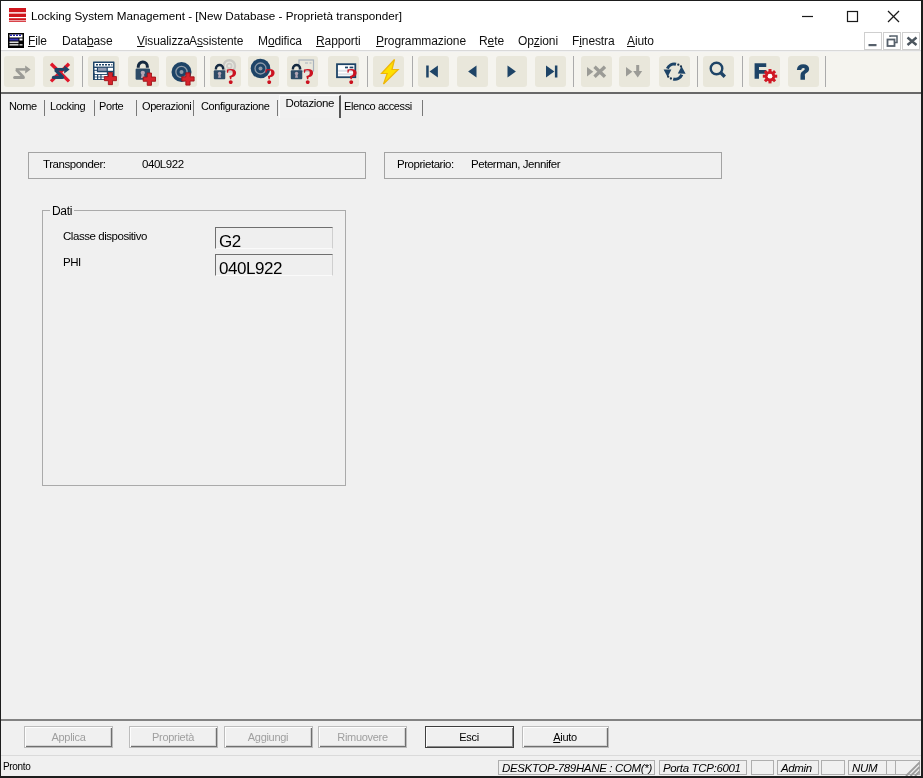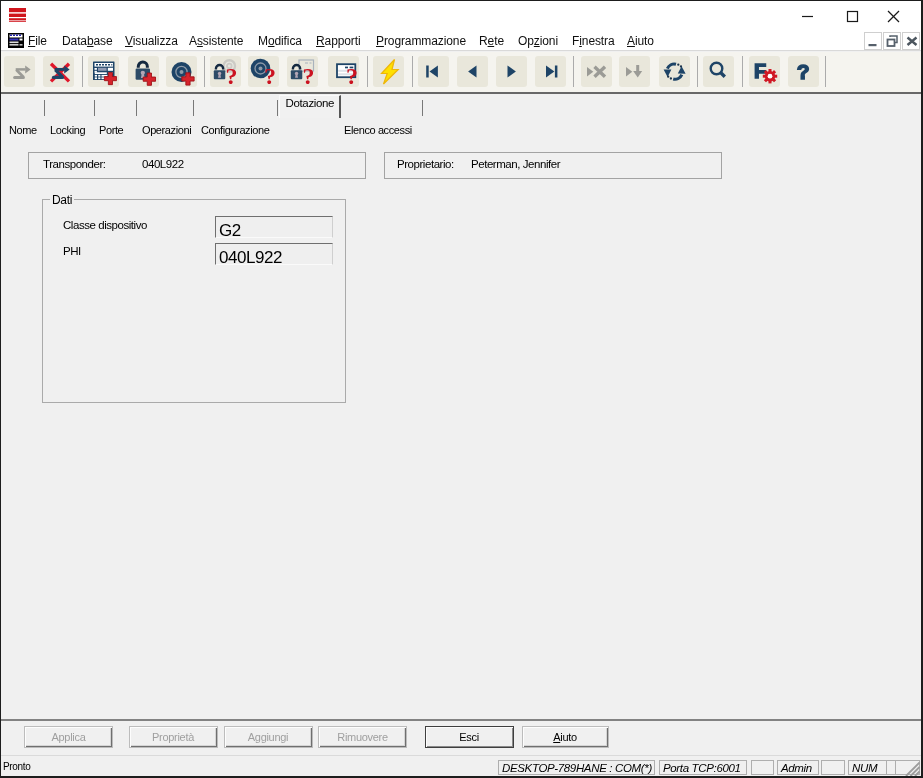--- a/index.html
+++ b/index.html
@@ -18,29 +18,29 @@
   .menusep { position:absolute; left:0px; top:49px; width:921px; height:1px; background:#d9d9d9; }
 
   
   .toolbar { position:absolute; left:0px; top:51px; width:921px; height:40px; background:#f5f4ef; }
   .tbtn { position:absolute; top:4px; width:31px; height:31px; background:#e9e7db; border-radius:3px; }
   .tsep { position:absolute; top:4px; width:1px; height:31px; background:#ababab; }
   .tbline { position:absolute; left:0px; top:91px; width:921px; height:1.5px; background:#686868; }
 
   
   .tabstrip { position:absolute; left:0px; top:93px; width:921px; height:24px; background:#f0f0f0; }
-  .tab { position:absolute; top:6px; font-size:11px; letter-spacing:-0.4px; color:#000; white-space:nowrap;margin-top:24px; }
+  .tab { position:absolute; top:6px; font-size:11px; letter-spacing:-0.4px; color:#000; white-space:nowrap; }
   .tabdiv { position:absolute; top:6px; width:1px; height:16px; background:#787878; }
   .activetab { position:absolute; left:278px; top:1px; width:62px; height:23px; background:#f1f1f1;
     border-left:1px solid #fafafa; border-top:1px solid #fafafa; border-right:2px solid #565656; }
   .activetab span { position:absolute; left:5.5px; top:1px; font-size:11.5px; letter-spacing:-0.35px;text-align:right; }
 
   
   .fieldbox { position:absolute; border:1px solid #a3a3a3; background:#f0f0f0; font-size:11.5px; letter-spacing:-0.45px; }
-  .groupbox { position:absolute; left:41px; top:198px; width:304px; height:204px; border:1px solid #aaaaaa;padding-left:48px; }
+  .groupbox { position:absolute; left:41px; top:209px; width:304px; height:276px; border:1px solid #aaaaaa;padding-left:48px; }
   .grouplabel { position:absolute; left:7px; top:-7px; background:#f0f0f0; padding:0 2px; font-size:12px; letter-spacing:-0.3px; }
   .lbl { position:absolute; font-size:11.5px; letter-spacing:-0.45px; color:#000; white-space:nowrap; }
   .tbox { position:absolute; left:172px; width:118px; height:22px; background:#efefef;
     border-top:1.5px solid #6f6f6f; border-left:1.5px solid #6f6f6f; border-bottom:1px solid #fafafa; border-right:1px solid #cfcfcf;
     font-size:17px; letter-spacing:-0.45px; padding:4px 0 0 3px; }
 
   
   .ridge { position:absolute; left:0px; top:718px; width:921px; height:1.5px; background:#828282; }
   .btn { position:absolute; top:725px; width:89px; height:22px; background:#f0f0f0; font-size:11px; letter-spacing:-0.3px; text-align:center; padding-top:4px;
     box-shadow: inset 1px 1px 0 #fdfdfd, inset -1px -1px 0 #6f6f6f, inset -2px -2px 0 #d5d5d5; border:1px solid #bcbcbc; }
@@ -56,20 +56,21 @@
 <body>
 <div class="win">
 
   <div class="titlebar">
     <svg class="abs" style="left:8px;top:7px" width="17" height="14" viewBox="0 0 17 14">
       <rect x="0" y="0" width="17" height="4.2" fill="#d0151c"></rect>
       <rect x="0" y="5.6" width="17" height="3.4" fill="#d0151c"></rect>
       <rect x="0" y="10.2" width="17" height="2.2" fill="#d0151c"></rect>
       <rect x="0" y="13.2" width="17" height="0.8" fill="#d0151c"></rect>
     </svg>
+    <div class="title-txt">Locking System Management - [New Database - Proprietà transponder]</div>
     <svg class="abs" style="left:794px;top:0" width="127" height="30" viewBox="0 0 127 30">
       <line x1="7" y1="15.5" x2="18" y2="15.5" stroke="#1a1a1a" stroke-width="1.2"></line>
       <rect x="52.5" y="10.5" width="10" height="10" fill="none" stroke="#1a1a1a" stroke-width="1.2"></rect>
       <line x1="93" y1="10" x2="104" y2="21" stroke="#1a1a1a" stroke-width="1.3"></line>
       <line x1="104" y1="10" x2="93" y2="21" stroke="#1a1a1a" stroke-width="1.3"></line>
     </svg>
   </div>
 
   <div class="menubar">
     <svg class="abs" style="left:7px;top:2px" width="16" height="15" viewBox="0 0 16 15">
@@ -77,21 +78,21 @@
       <rect x="1.5" y="1.5" width="13" height="3" fill="#fff"></rect>
       <path d="M2 1.5 h2 v1.5 h-2 z M5 1.5 h2 v1.5 h-2 z M8 1.5 h2 v1.5 h-2 z M11 1.5 h2 v1.5 h-2 z" fill="#2222aa"></path>
       <rect x="1.5" y="5.5" width="9" height="2" fill="#3333bb"></rect>
       <rect x="11.5" y="5.5" width="3" height="2" fill="#fff"></rect>
       <rect x="1.5" y="8.5" width="9" height="1.6" fill="#dddddd"></rect>
       <rect x="1.5" y="11" width="9" height="1.6" fill="#cccccc"></rect>
       <rect x="11.5" y="11" width="3" height="1.6" fill="#bbbbbb"></rect>
     </svg>
     <div class="menu-item" style="left:27px"><u>F</u>ile</div>
     <div class="menu-item" style="left:61px">Data<u>b</u>ase</div>
-    <div class="menu-item" style="left:124px"><u>V</u>isualizza</div>
+    <div class="menu-item" style="left:136px"><u>V</u>isualizza</div>
     <div class="menu-item" style="left:188px">A<u>s</u>sistente</div>
     <div class="menu-item" style="left:257px">M<u>o</u>difica</div>
     <div class="menu-item" style="left:315px"><u>R</u>apporti</div>
     <div class="menu-item" style="left:375px"><u>P</u>rogrammazione</div>
     <div class="menu-item" style="left:478px">R<u>e</u>te</div>
     <div class="menu-item" style="left:517px">Op<u>z</u>ioni</div>
     <div class="menu-item" style="left:571px">F<u>i</u>nestra</div>
     <div class="menu-item" style="left:626px"><u>A</u>iuto</div>
 
     <svg class="abs" style="left:863px;top:1px" width="57" height="18" viewBox="0 0 57 18">

